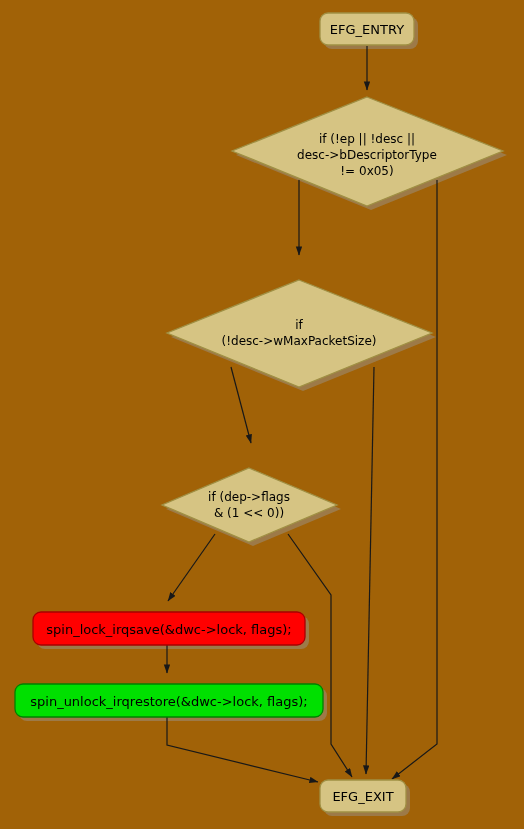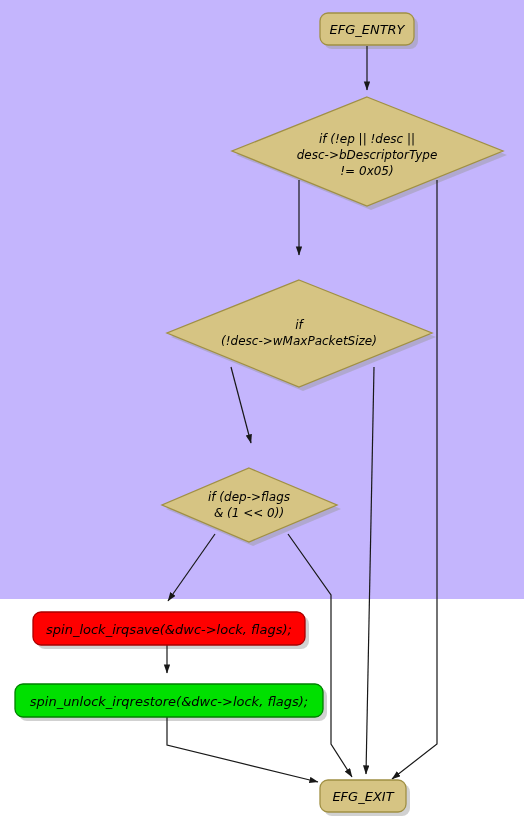--- a/index.html
+++ b/index.html
@@ -9,23 +9,22 @@
   }
   body {
     width: 524px;
     height: 829px;
     font-family: "DejaVu Sans", sans-serif;
     overflow: hidden;
   }
   #flowchart-root {
     position: relative;
     width: 524px;
-    height: 599px;
-    background: #c4b5fd;
-    font-style: italic;
+    height: 829px;
+    background: #a16207;
   }
   svg#flow-svg {
     display: block;
     width: 524px;
     height: 829px;
   }
   .node-label {
     font-family: "DejaVu Sans", sans-serif;
     font-size: 13px;
     fill: #000000;

